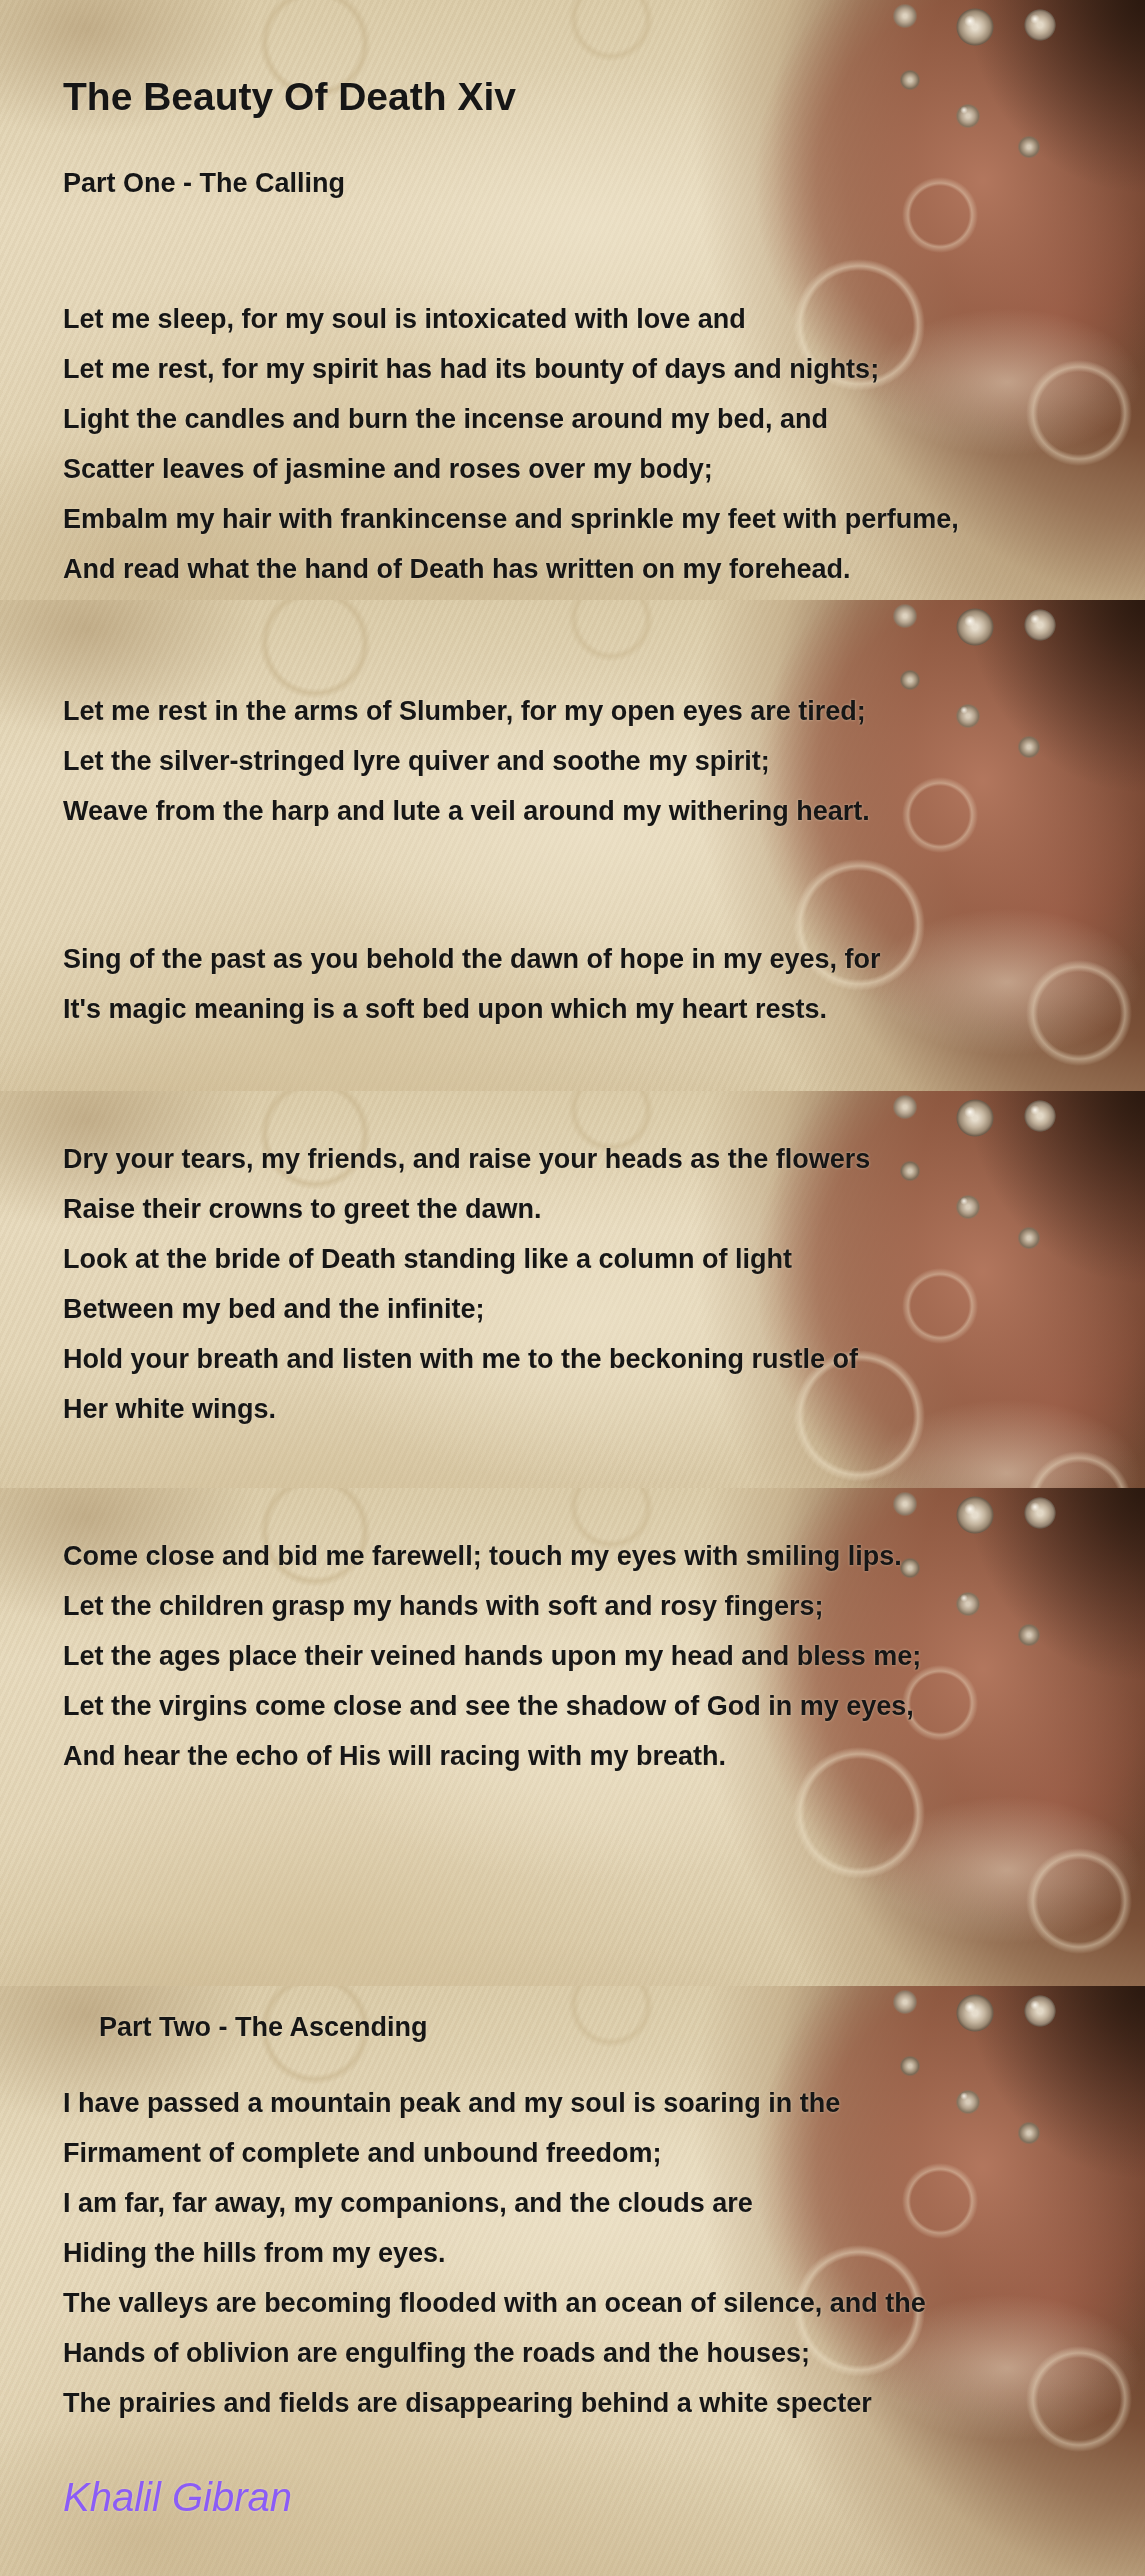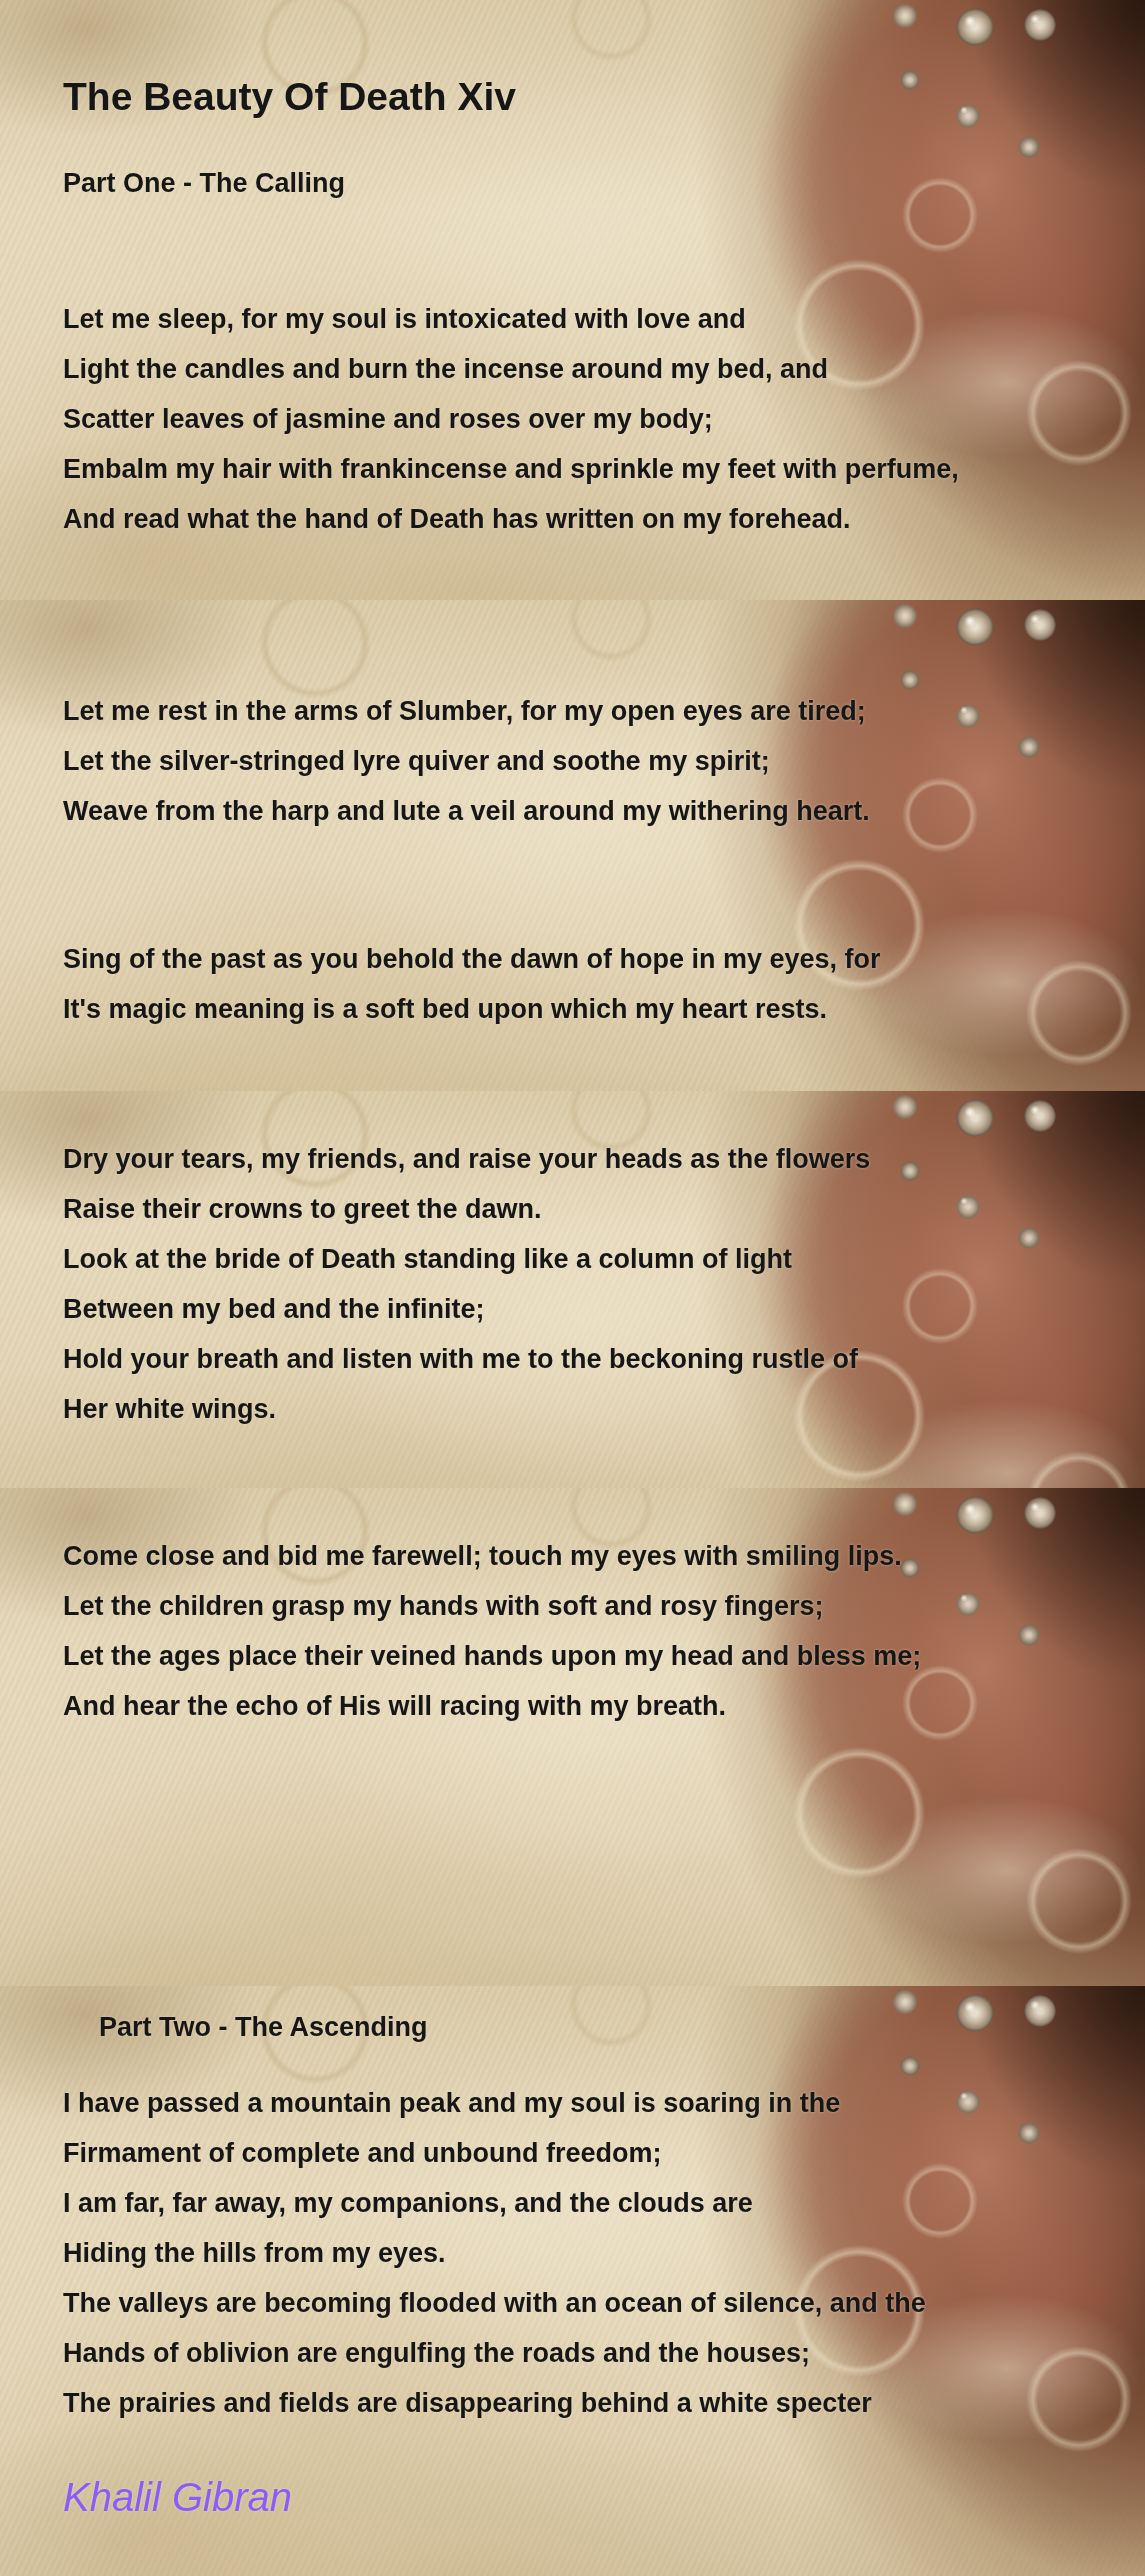--- a/index.html
+++ b/index.html
@@ -99,20 +99,21 @@
     <div class="bg-tile" style="height:498px"></div>
     <div class="bg-tile" style="height:590px"></div>
   </div>
 
   <h1 class="txt title">The Beauty Of Death Xiv</h1>
 
   <h2 class="txt part-hd part-one">Part One - The Calling</h2>
 
   <div class="txt stanza s1">
     <div class="line">Let me sleep, for my soul is intoxicated with love and</div>
+    <div class="line">Let me rest, for my spirit has had its bounty of days and nights;</div>
     <div class="line">Light the candles and burn the incense around my bed, and</div>
     <div class="line">Scatter leaves of jasmine and roses over my body;</div>
     <div class="line">Embalm my hair with frankincense and sprinkle my feet with perfume,</div>
     <div class="line">And read what the hand of Death has written on my forehead.</div>
   </div>
 
   <div class="txt stanza s2">
     <div class="line">Let me rest in the arms of Slumber, for my open eyes are tired;</div>
     <div class="line">Let the silver-stringed lyre quiver and soothe my spirit;</div>
     <div class="line">Weave from the harp and lute a veil around my withering heart.</div>
@@ -129,20 +130,21 @@
     <div class="line">Look at the bride of Death standing like a column of light</div>
     <div class="line">Between my bed and the infinite;</div>
     <div class="line">Hold your breath and listen with me to the beckoning rustle of</div>
     <div class="line">Her white wings.</div>
   </div>
 
   <div class="txt stanza s5">
     <div class="line">Come close and bid me farewell; touch my eyes with smiling lips.</div>
     <div class="line">Let the children grasp my hands with soft and rosy fingers;</div>
     <div class="line">Let the ages place their veined hands upon my head and bless me;</div>
+    <div class="line">Let the virgins come close and see the shadow of God in my eyes,</div>
     <div class="line">And hear the echo of His will racing with my breath.</div>
   </div>
 
   <h2 class="txt part-hd part-two">Part Two - The Ascending</h2>
 
   <div class="txt stanza s6">
     <div class="line">I have passed a mountain peak and my soul is soaring in the</div>
     <div class="line">Firmament of complete and unbound freedom;</div>
     <div class="line">I am far, far away, my companions, and the clouds are</div>
     <div class="line">Hiding the hills from my eyes.</div>

